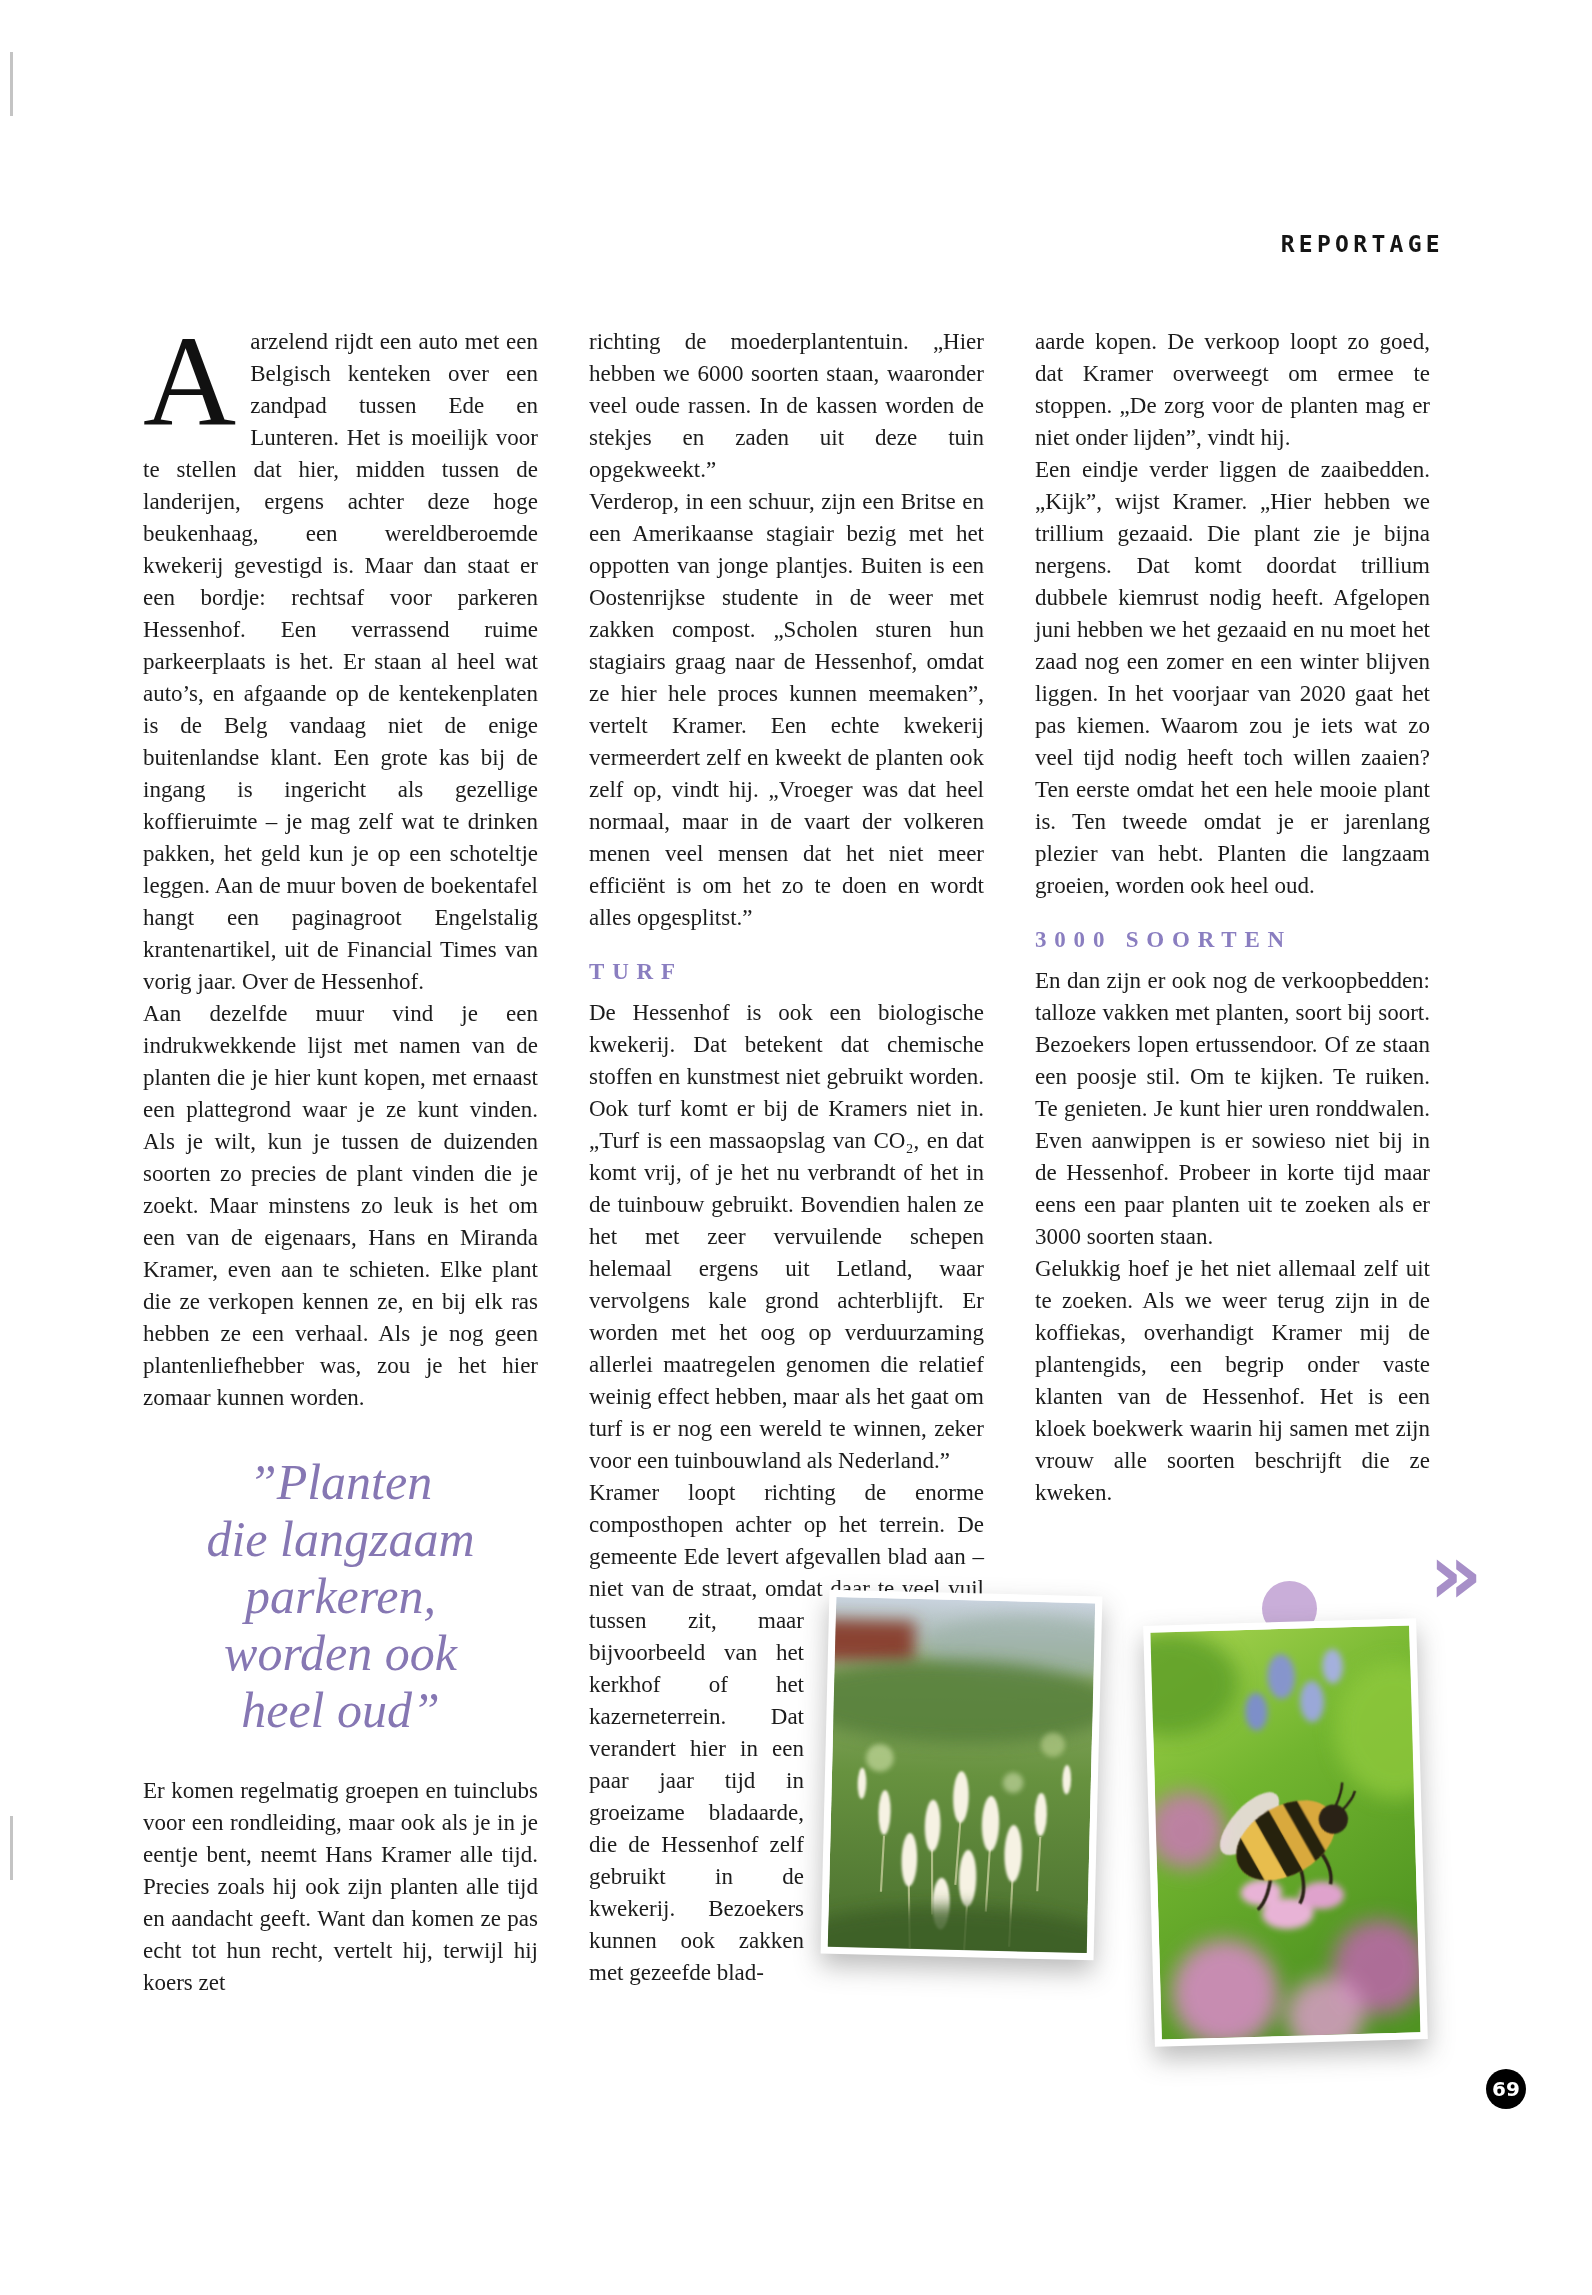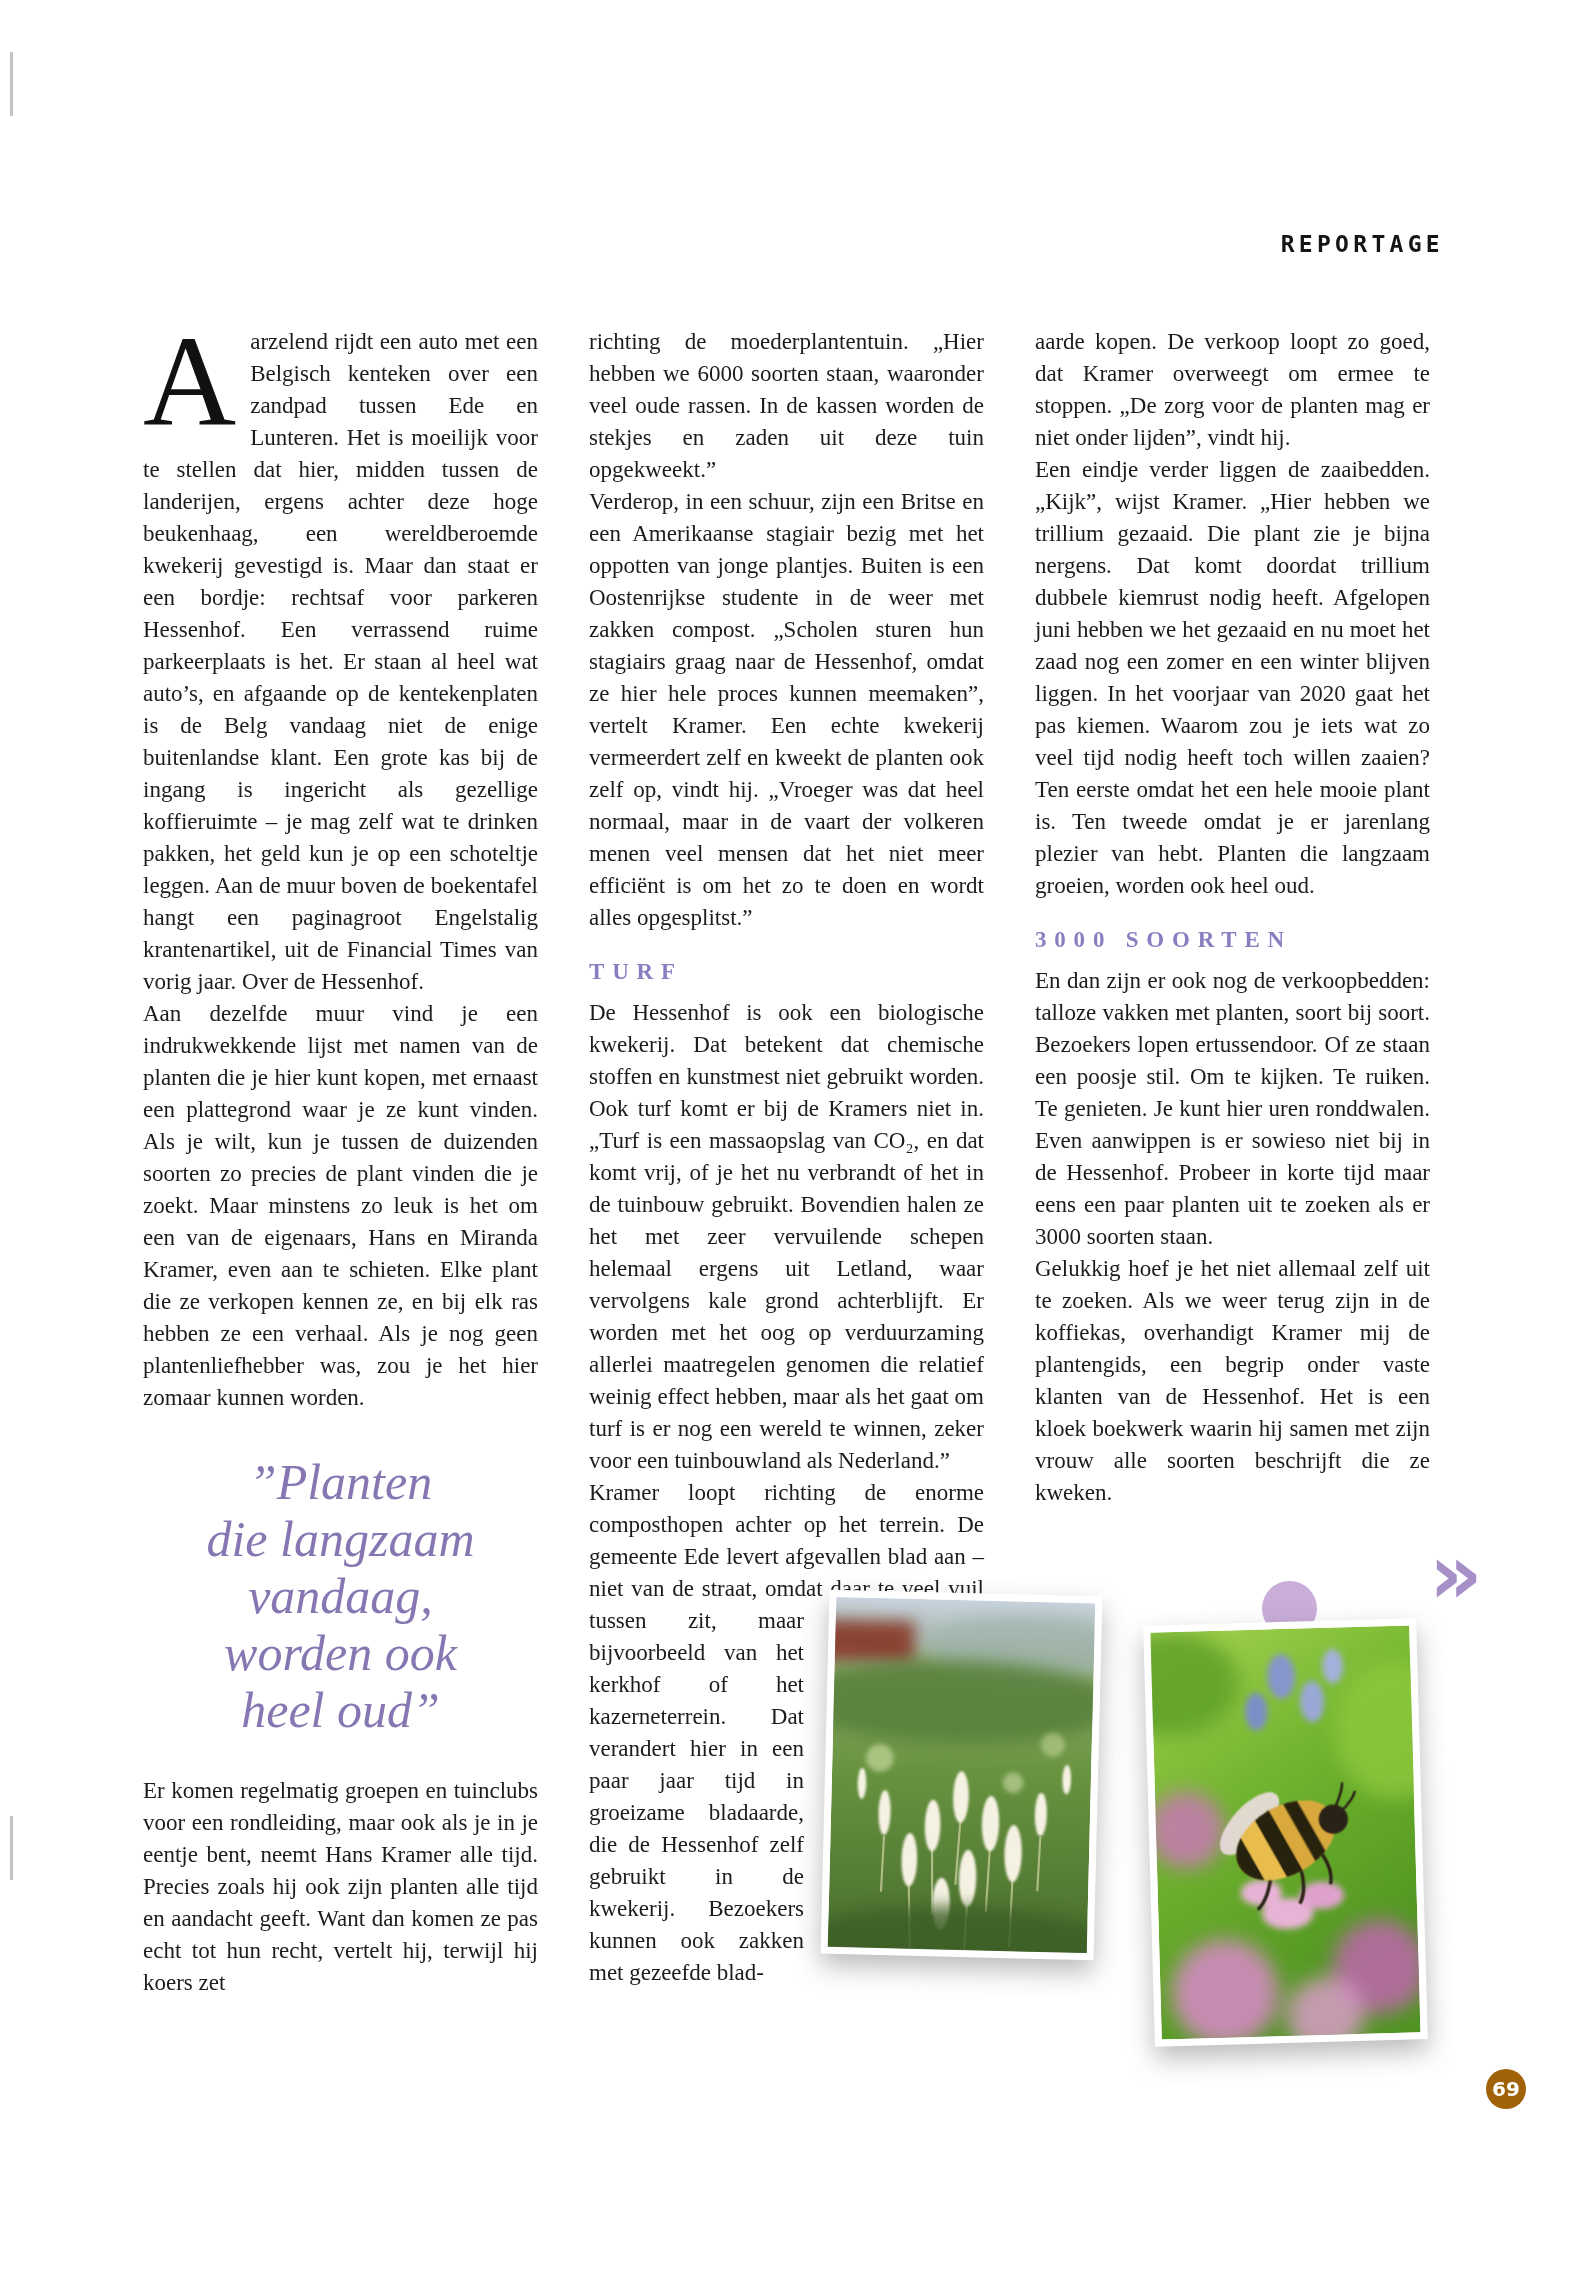--- a/index.html
+++ b/index.html
@@ -101,21 +101,21 @@
     font-weight:bold;
     color:#a78fc8;
     letter-spacing:-8.6px;
   }
 
   .page-badge {
     position:absolute;
     left:1486px; top:2069px;
     width:40px; height:40px;
     border-radius:50%;
-    background:#a16207;
+    background:#000000;
     color:#ffffff;
     font-family:"DejaVu Sans", sans-serif;
     font-size:20px; font-weight:bold;
     display:flex; align-items:center; justify-content:center;
   }
 </style>
 </head>
 <body>
 
 <div class="crop-mark top"></div>
@@ -124,21 +124,21 @@
 <div class="report-header">REPORTAGE</div>
 
 <div class="columns">
 
   <div class="col">
     <p><span class="dropcap">A</span><span>arzelend rijdt een auto met een Belgisch kenteken over een zandpad tussen Ede en Lunteren. Het is moeilijk voor te stellen dat hier, midden tussen de landerijen, ergens achter deze hoge beukenhaag, een wereldberoemde kwekerij gevestigd is. Maar dan staat er een bordje: rechtsaf voor parkeren Hessenhof. Een verrassend ruime parkeerplaats is het. Er staan al heel wat auto’s, en afgaande op de kentekenplaten is de Belg vandaag niet de enige buitenlandse klant. Een grote kas bij de ingang is ingericht als gezellige koffieruimte – je mag zelf wat te drinken pakken, het geld kun je op een schoteltje leggen. Aan de muur boven de boekentafel hangt een paginagroot Engelstalig krantenartikel, uit de Financial Times van vorig jaar. Over de Hessenhof.</span></p>
     <p>Aan dezelfde muur vind je een indrukwekkende lijst met namen van de planten die je hier kunt kopen, met ernaast een plattegrond waar je ze kunt vinden. Als je wilt, kun je tussen de duizenden soorten zo precies de plant vinden die je zoekt. Maar minstens zo leuk is het om een van de eigenaars, Hans en Miranda Kramer, even aan te schieten. Elke plant die ze verkopen kennen ze, en bij elk ras hebben ze een verhaal. Als je nog geen plantenliefhebber was, zou je het hier zomaar kunnen worden.</p>
     <div class="pullquote">
       <div>”Planten</div>
       <div>die langzaam</div>
-      <div>vandaag,</div>
+      <div>parkeren,</div>
       <div>worden ook</div>
       <div>heel oud”</div>
     </div>
     <p>Er komen regelmatig groepen en tuinclubs voor een rondleiding, maar ook als je in je eentje bent, neemt Hans Kramer alle tijd. Precies zoals hij ook zijn planten alle tijd en aandacht geeft. Want dan komen ze pas echt tot hun recht, vertelt hij, terwijl hij koers zet</p>
   </div>
 
   <div class="col">
     <p>richting de moederplantentuin. „Hier hebben we 6000 soorten staan, waaronder veel oude rassen. In de kassen worden de stekjes en zaden uit deze tuin opgekweekt.”</p>
     <p>Verderop, in een schuur, zijn een Britse en een Amerikaanse stagiair bezig met het oppotten van jonge plantjes. Buiten is een Oostenrijkse studente in de weer met zakken compost. „Scholen sturen hun stagiairs graag naar de Hessenhof, omdat ze hier hele proces kunnen meemaken”, vertelt Kramer. Een echte kwekerij vermeerdert zelf en kweekt de planten ook zelf op, vindt hij. „Vroeger was dat heel normaal, maar in de vaart der volkeren menen veel mensen dat het niet meer efficiënt is om het zo te doen en wordt alles opgesplitst.”</p>
     <h3 class="subhead">TURF</h3>

